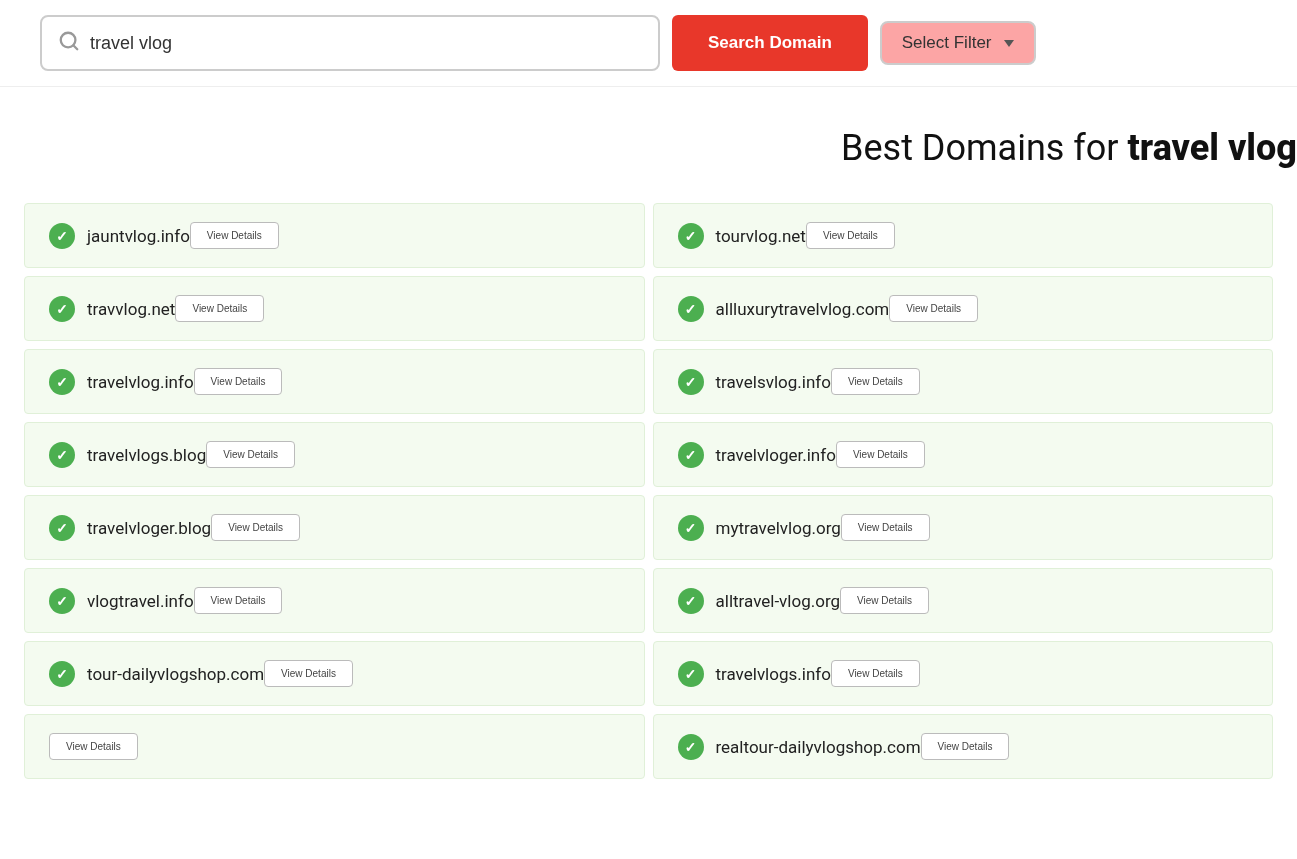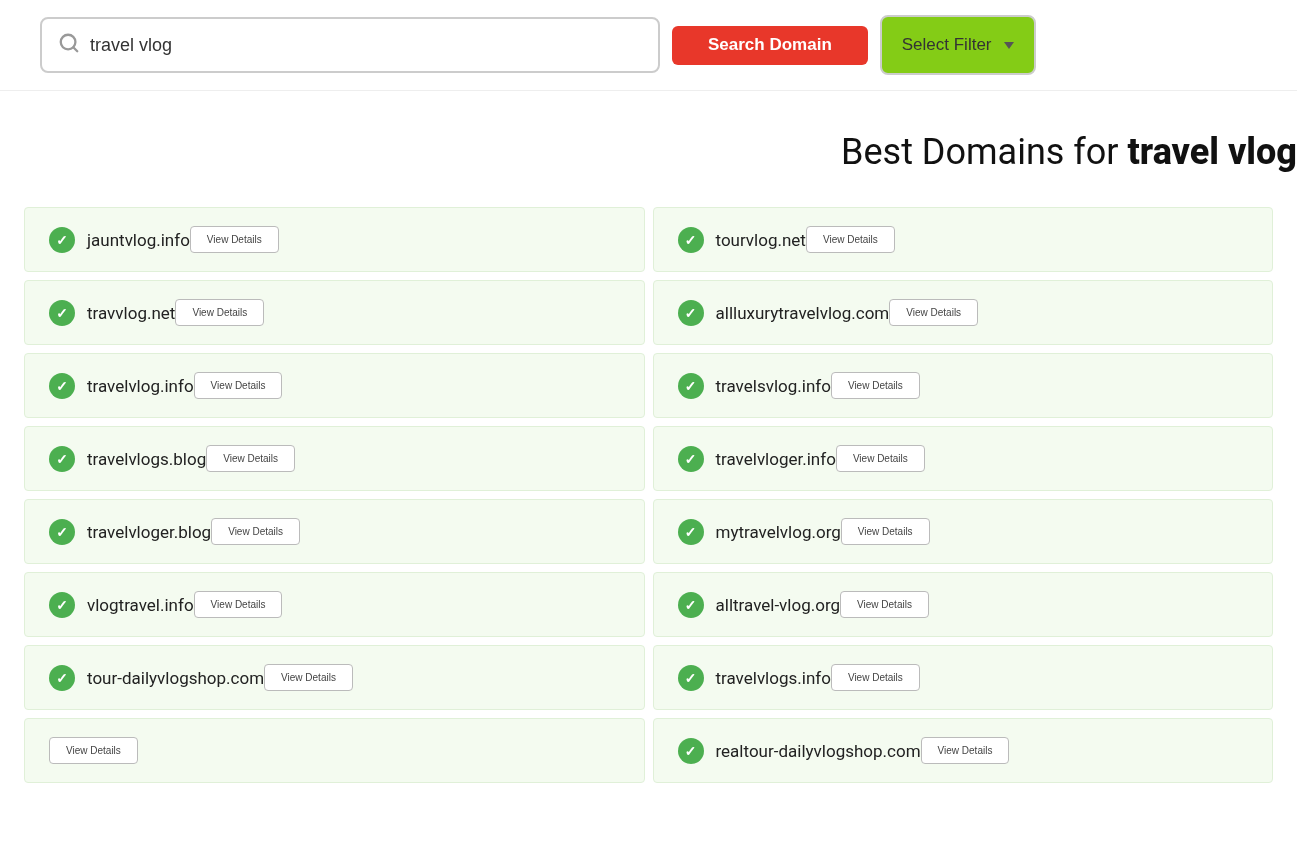--- a/index.html
+++ b/index.html
@@ -49,39 +49,39 @@
       color: #333;
       width: 100%;
       background: transparent;
     }
 
     .search-domain-btn {
       background: #e8372a;
       color: #fff;
       border: none;
       border-radius: 6px;
-      height: 39px;
+      height: 56px;
       padding: 0 36px;
       font-size: 17px;
       font-weight: 700;
       cursor: pointer;
       white-space: nowrap;
     }
 
     .filter-btn {
       display: flex;
       align-items: center;
       gap: 8px;
       border: 2px solid #ccc;
       border-radius: 8px;
-      height: 60px;
+      height: 44px;
       padding: 0 20px;
       font-size: 17px;
       color: #333;
-      background: #84cc16;
+      background: #fca5a5;
       cursor: pointer;
       white-space: nowrap;
     }
 
     .page-title {
       text-align: right;
       margin: 40px 0 30px;
       font-size: 36px;
       font-weight: 400;
       color: #111;

